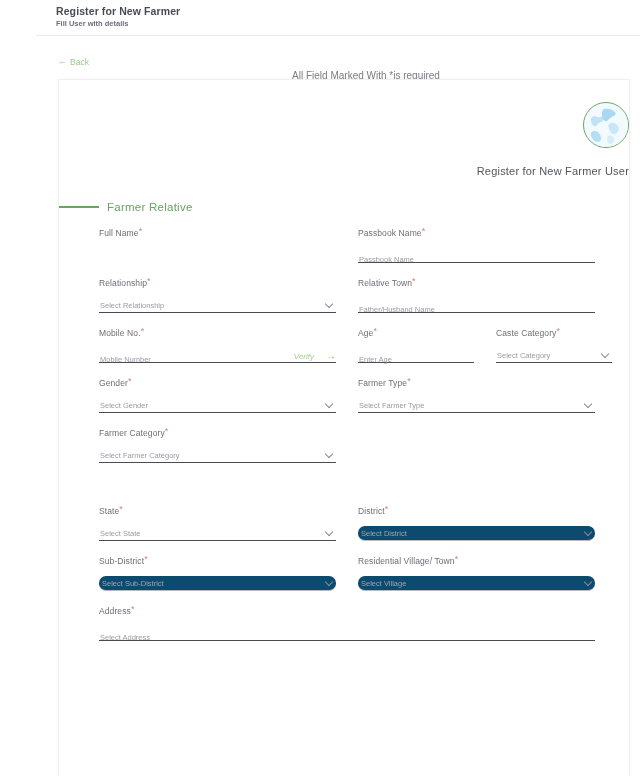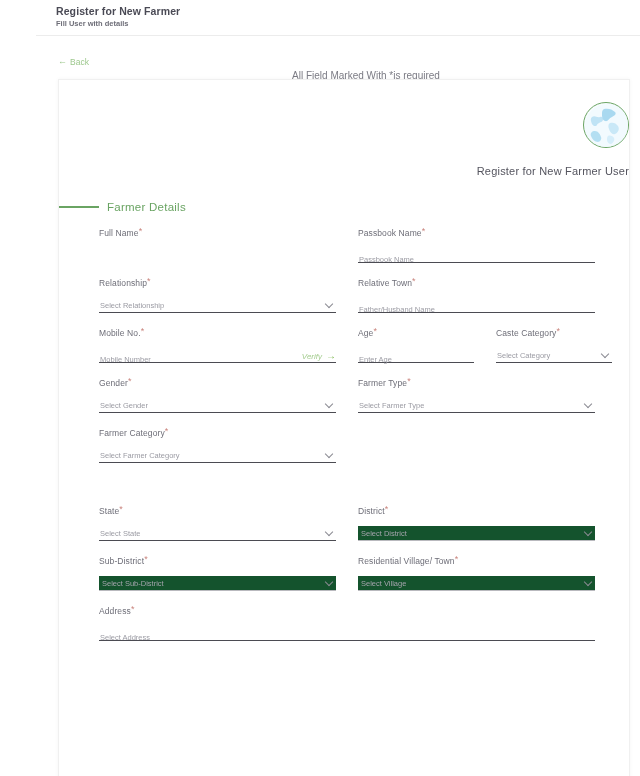--- a/index.html
+++ b/index.html
@@ -158,22 +158,23 @@
     font-size: 9px;
     line-height: 8px;
   }
 
   .control {
     position: relative;
     border-bottom: 1px solid #4b4b52;
     height: 15px;
   }
   .control.disabled {
-    background: #14532d;
+    background: #0c4a6e;
     border-bottom: 1px solid #b9b9be;
+    border-radius: 7px;
   }
   .control input,
   .control .fake-input {
     width: 100%;
     border: none;
     outline: none;
     background: transparent;
     font-family: "Liberation Sans", sans-serif;
     font-size: 7.5px;
     color: #9b9ba3;
@@ -203,21 +204,21 @@
     border-bottom: 1px solid #8a8a92;
     transform: rotate(45deg);
   }
 
   .verify {
     position: absolute;
     right: 0px;
     bottom: 1px;
     display: inline-flex;
     align-items: center;
-    gap: 4px;
+    gap: 12px;
     color: #a4cc8f;
     font-size: 8px;
     cursor: pointer;
     background: #fff;
     padding-left: 4px;
     font-style: italic;
   }
   .verify-arrow { font-size: 10px; line-height: 1; color: #7db84f; }
 
   
@@ -270,21 +271,21 @@
           <path d="M11 28c3 0 5 3 6 6 1 2-1 5-3 5-3 0-6-3-7-6-1-3 1-5 4-5z" fill="#b4dff2"></path>
           <path d="M24 33c2-1 5 0 6 2 1 2-1 5-3 6-2 0-4-2-4-4s0-3 1-4z" fill="#d6eefa"></path>
         </svg>
       </div>
       <div class="brand-title">Register for New Farmer User</div>
     </div>
 
     <div class="section">
       <div class="section-head">
         <span class="section-rule"></span>
-        <span class="section-title">Farmer Details</span>
+        <span class="section-title">Farmer Relative</span>
       </div>
 
       <div class="form-body">
 
         <div class="row">
           <div class="field col-half">
             <div class="field-label">
               <span>Full Name</span>
               <span class="req">*</span>
             </div>

